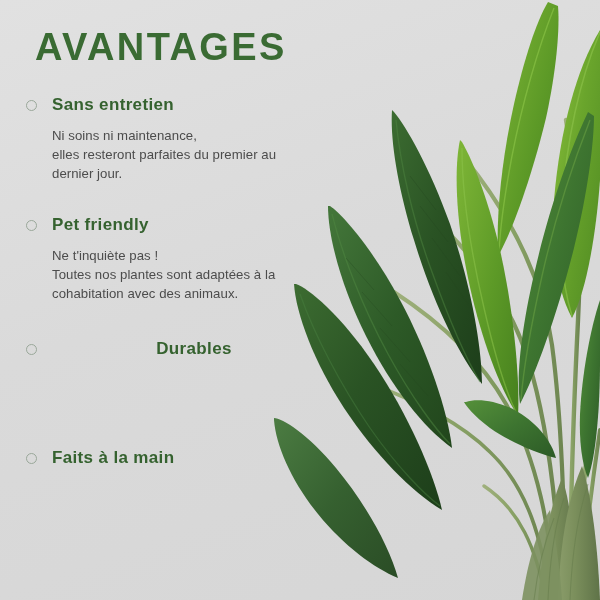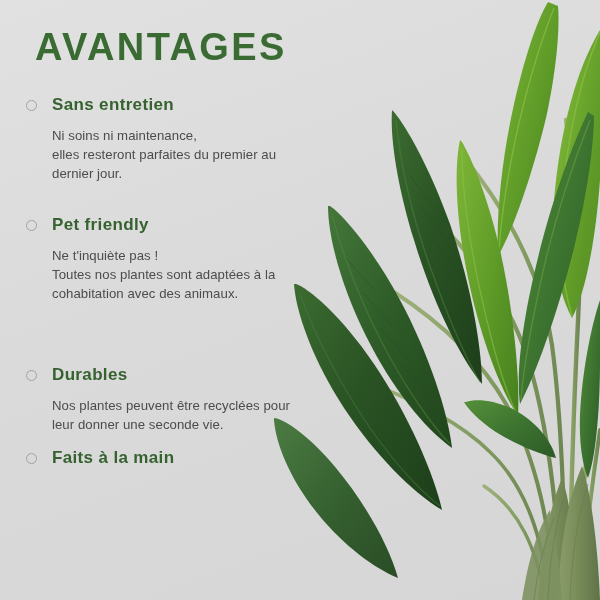--- a/index.html
+++ b/index.html
@@ -56,21 +56,21 @@
   }
 
   .advantage {
     position: absolute;
     left: 26px;
     width: 310px;
   }
 
   .adv-1 { top: 95px; }
   .adv-2 { top: 215px; }
-  .adv-3 { top: 365px; }
+  .adv-3 { top: 339px; text-align: center; }
   .adv-4 { top: 448px; }
 
   .adv-head {
     position: relative;
     display: block;
     min-height: 22px;
   }
 
   .bullet-icon {
     position: absolute;
@@ -237,22 +237,20 @@
       <span class="adv-body">Ne t'inquiète pas !
 Toutes nos plantes sont adaptées à la
 cohabitation avec des animaux.</span>
     </div>
 
     <div class="advantage adv-3">
       <div class="adv-head">
         <span class="bullet-icon"></span>
         <span class="adv-title">Durables</span>
       </div>
-      <span class="adv-body">Nos plantes peuvent être recyclées pour
-leur donner une seconde vie.</span>
     </div>
 
     <div class="advantage adv-4">
       <div class="adv-head">
         <span class="bullet-icon"></span>
         <span class="adv-title">Faits à la main</span>
       </div>
     </div>
 
   </div>

